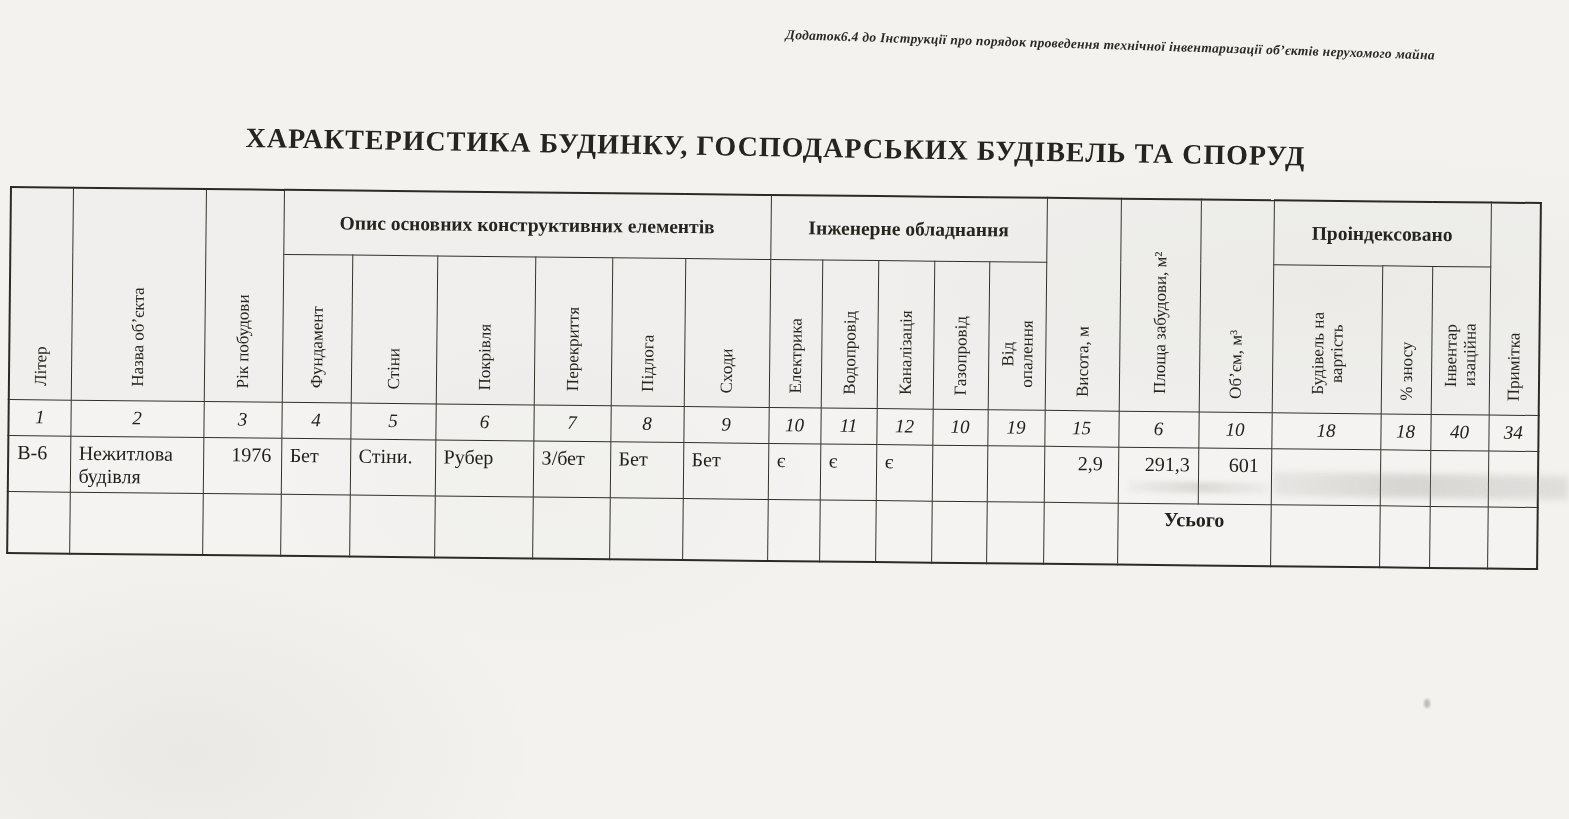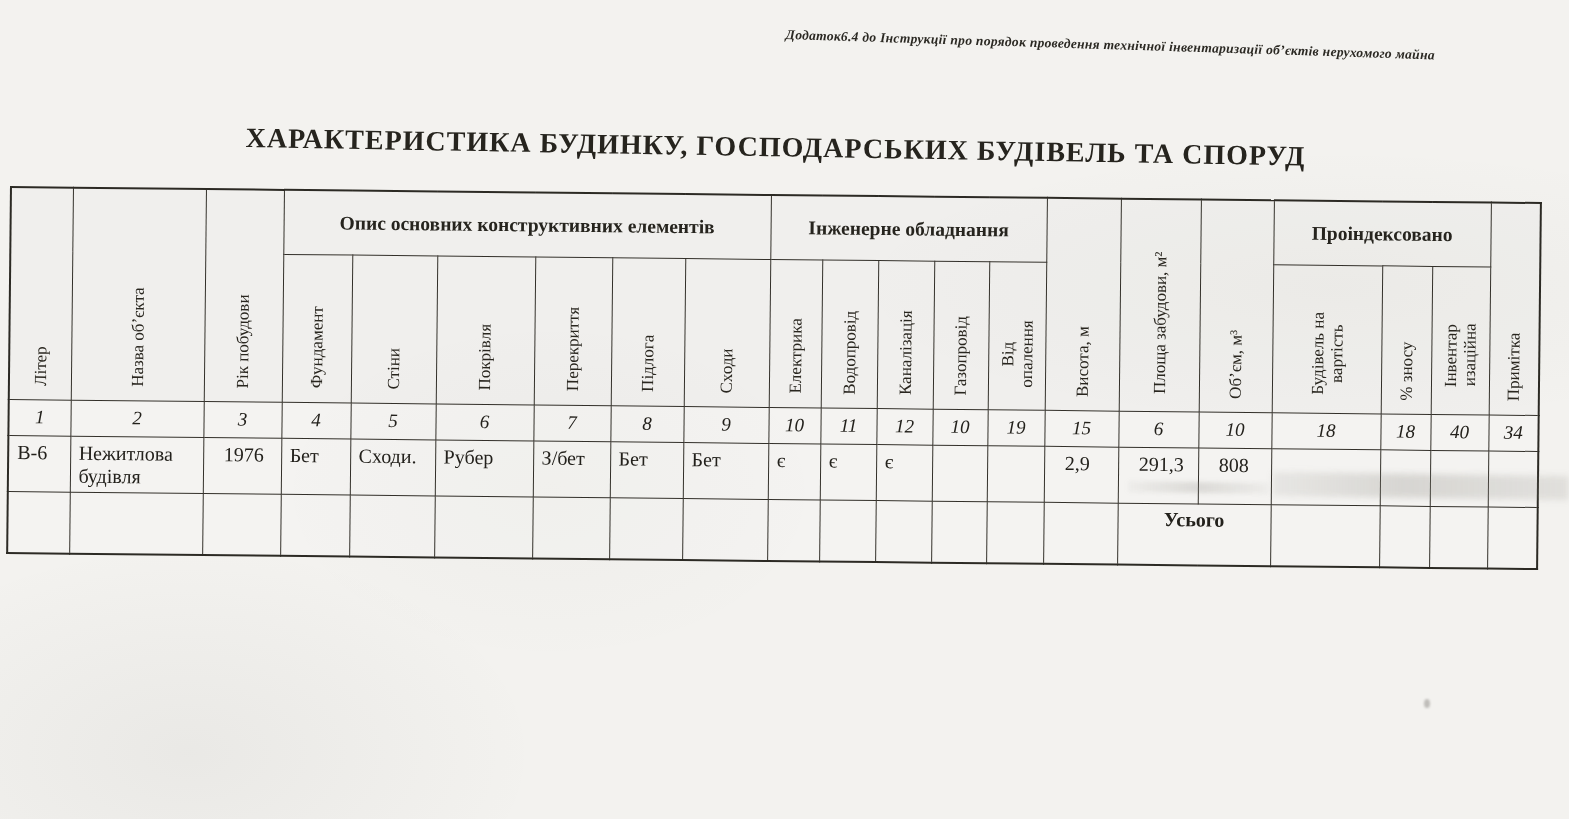--- a/index.html
+++ b/index.html
@@ -38,21 +38,21 @@
   .vert{
     writing-mode:vertical-rl;transform:rotate(180deg);display:inline-block;
     font-size:17px;line-height:1.12;white-space:nowrap;color:#29261f;
   }
   .vert.wrap{white-space:normal;}
   .h150{height:150px;} .h85{height:85px;} .h92{height:92px;}
   .group{font-weight:700;font-size:19.5px;vertical-align:middle;text-align:center;padding:2px 8px;line-height:1.3;color:#26241e;}
   .group-construction{padding:2px 38px;}
   .r-num td{font-style:italic;font-size:19px;text-align:center;vertical-align:middle;padding:0;}
   .r-data td{font-size:20px;vertical-align:top;padding:5px 6px 0 8px;text-align:left;line-height:1.15;}
-  .r-data td.c{padding-left:20px;padding-right:2px;}
+  .r-data td.c{text-align:center;padding-left:20px;padding-right:2px;}
   .r-last td{vertical-align:top;padding-top:4px;}
   .total-cell{font-weight:700;font-size:20px;text-align:center;}
   .smudge1{position:absolute;left:1272px;top:474px;width:297px;height:24px;
     background:linear-gradient(90deg, rgba(120,118,110,0.10), rgba(140,138,130,0.28) 45%, rgba(130,128,120,0.16));
     filter:blur(3px);transform:rotate(0.8deg);}
   .smudge2{position:absolute;left:1128px;top:482px;width:140px;height:11px;
     background:linear-gradient(90deg, rgba(120,118,110,0.05), rgba(130,128,120,0.22), rgba(130,128,120,0.06));
     filter:blur(2px);transform:rotate(0.8deg);}
   .speck{position:absolute;left:1424px;top:699px;width:6px;height:9px;border-radius:50%;
     background:rgba(95,92,85,0.35);filter:blur(1px);}
@@ -138,33 +138,33 @@
     <td>18</td>
     <td>18</td>
     <td>40</td>
     <td>34</td>
   </tr>
   <tr class="r-data">
     <td>В-6</td>
     <td>Нежитлова будівля</td>
     <td class="c">1976</td>
     <td>Бет</td>
-    <td>Сходи.</td>
+    <td>Стіни.</td>
     <td>Рубер</td>
     <td>З/бет</td>
     <td>Бет</td>
     <td>Бет</td>
     <td>є</td>
     <td>є</td>
     <td>є</td>
     <td></td>
     <td></td>
     <td class="c">2,9</td>
     <td class="c">291,3</td>
-    <td class="c">808</td>
+    <td class="c">601</td>
     <td></td>
     <td></td>
     <td></td>
     <td></td>
   </tr>
   <tr class="r-last">
     <td></td>
     <td></td>
     <td></td>
     <td></td>

